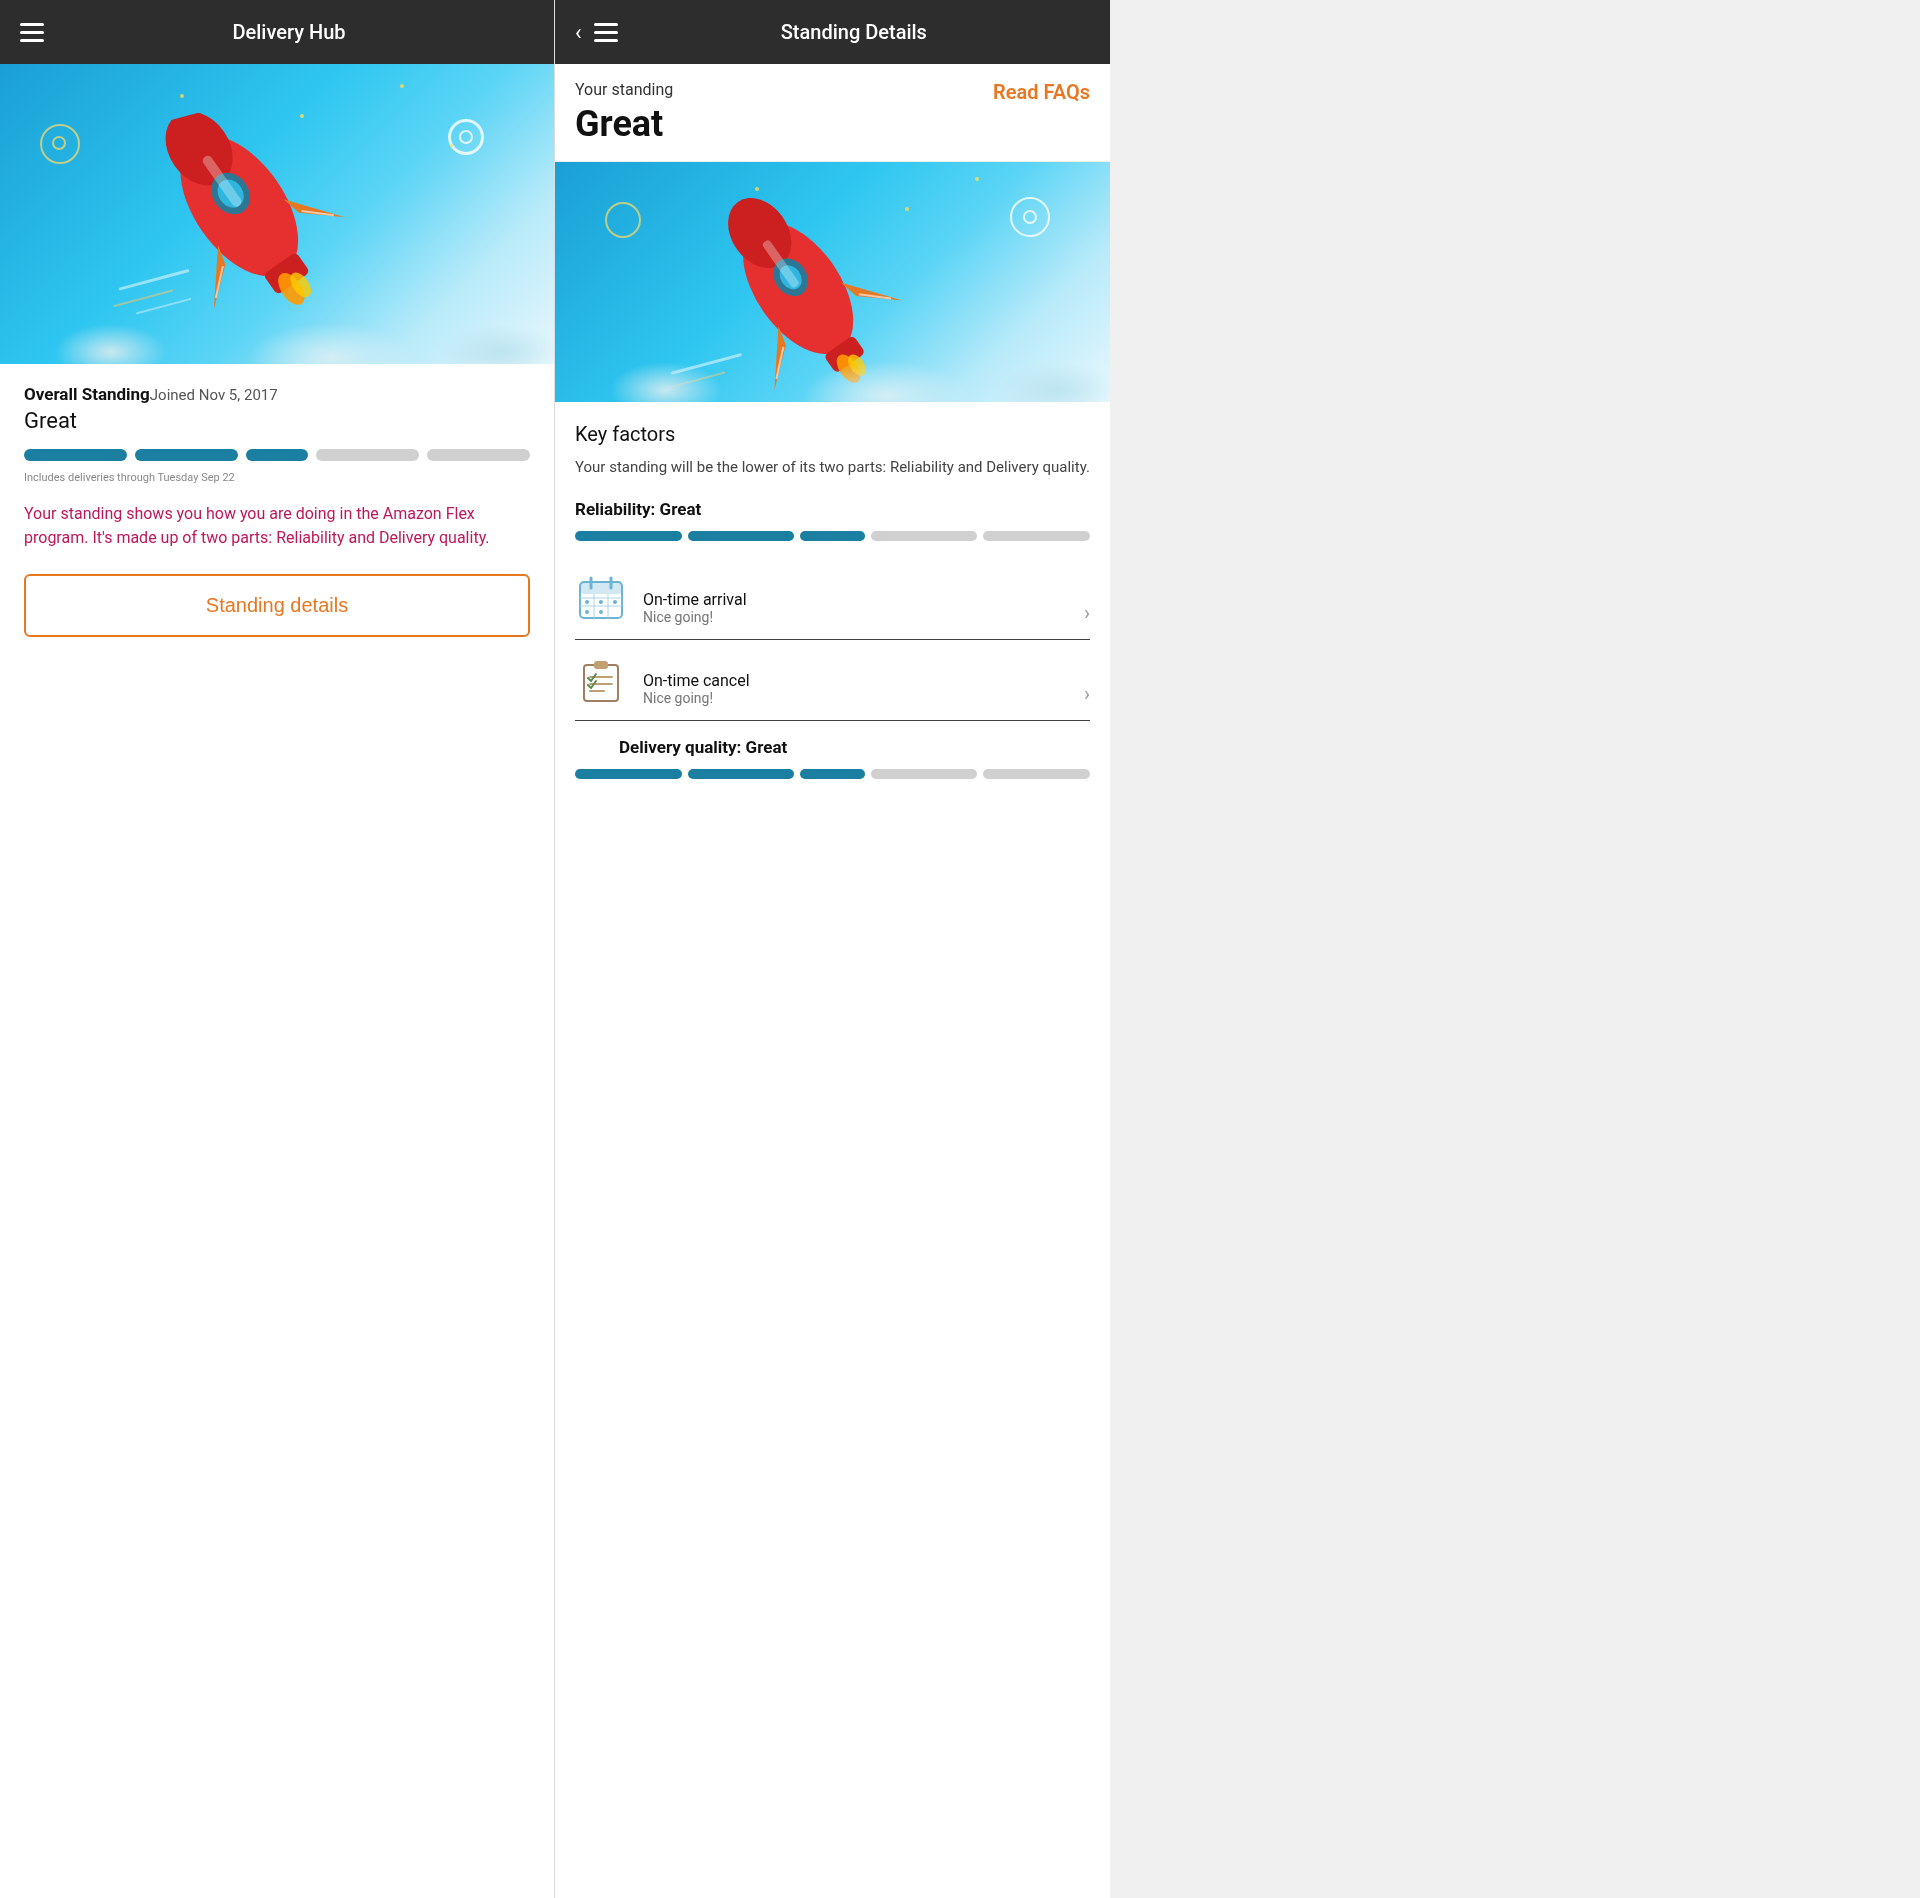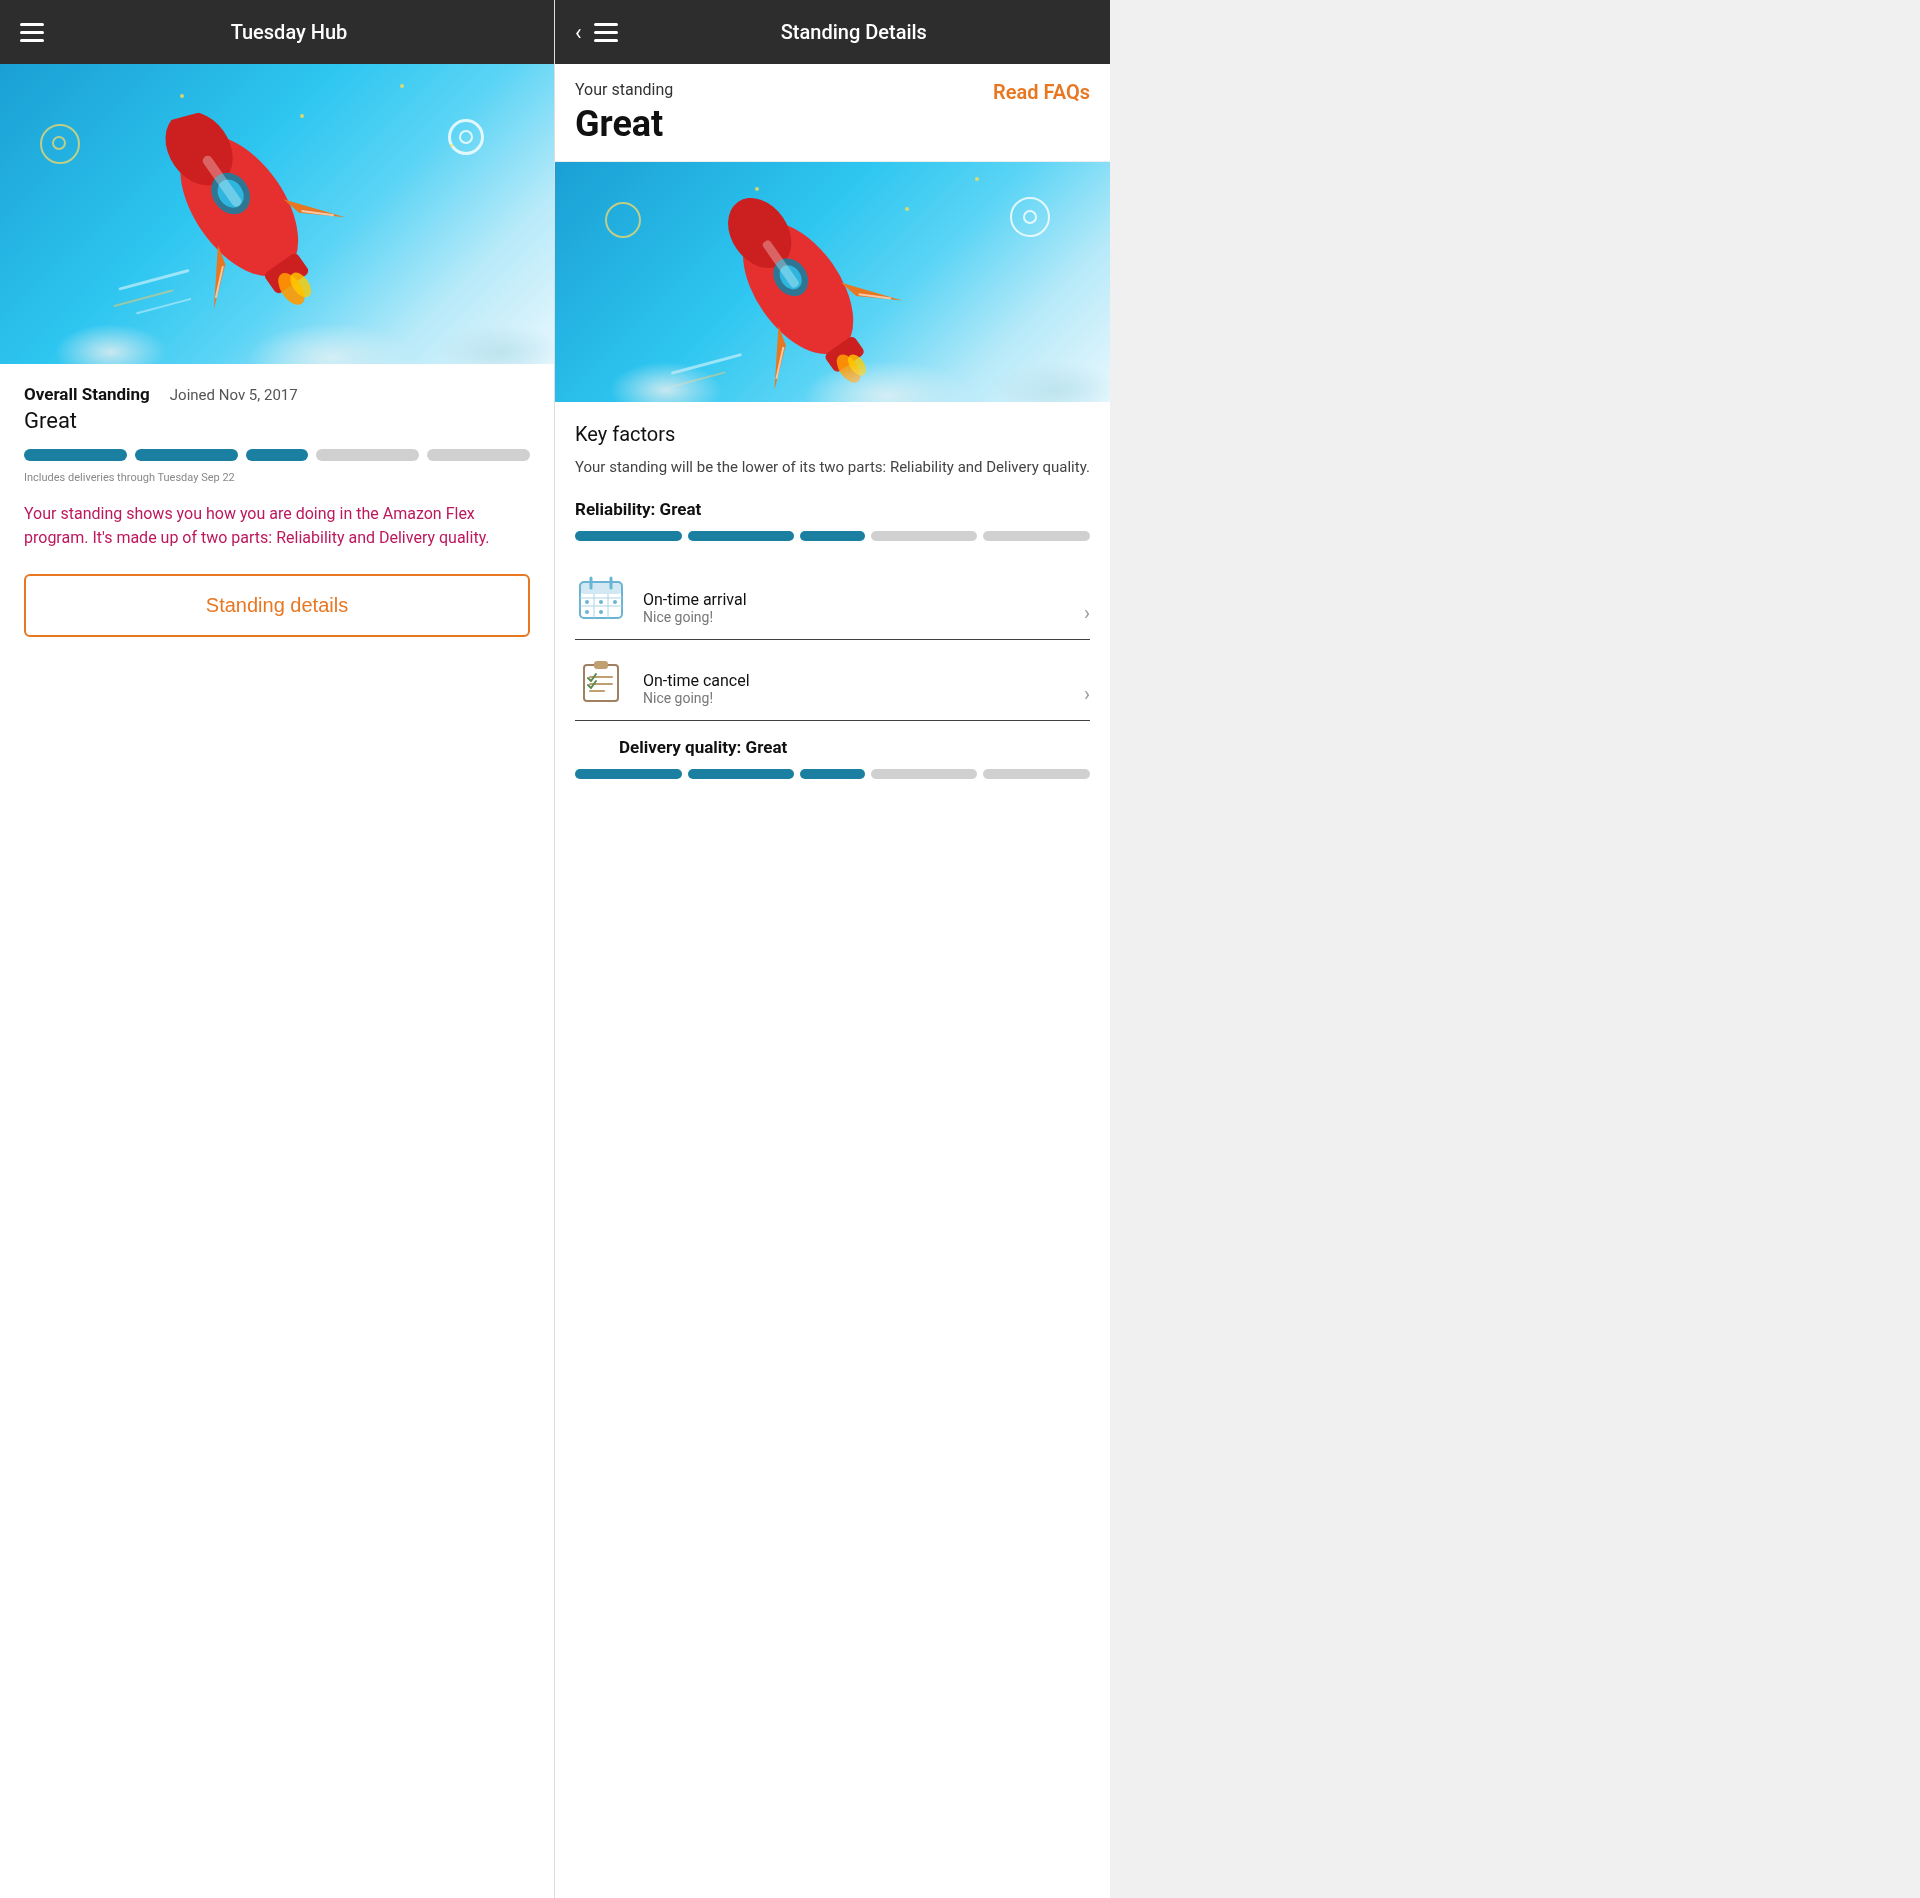--- a/index.html
+++ b/index.html
@@ -114,21 +114,20 @@
 
     
     .content-area {
       padding: 20px 24px;
       flex: 1;
     }
 
     .standing-header {
       display: flex;
       align-items: baseline;
-      gap: 20px;
       margin-bottom: 4px;
     }
     .overall-standing-label {
       font-size: 17px;
       font-weight: 700;
       color: #111;
     }
     .joined-date {
       font-size: 15px;
       color: #555;
@@ -304,21 +303,21 @@
 <body>
 
 <div class="left-panel">
 
   <div class="top-bar">
     <div class="hamburger-icon">
       <span></span>
         <span></span>
         <span></span>
     </div>
-    <div class="title">Tuesday Hub</div>
+    <div class="title">Delivery Hub</div>
   </div>
 
   <div class="hero-image">
 
     <div class="deco-circle deco-circle-1"></div>
     <div class="deco-circle deco-circle-2" style="width:14px;height:14px;top:72px;left:52px;"></div>
     <div class="deco-circle deco-circle-3">
       <div class="deco-circle-inner"></div>
     </div>
 

